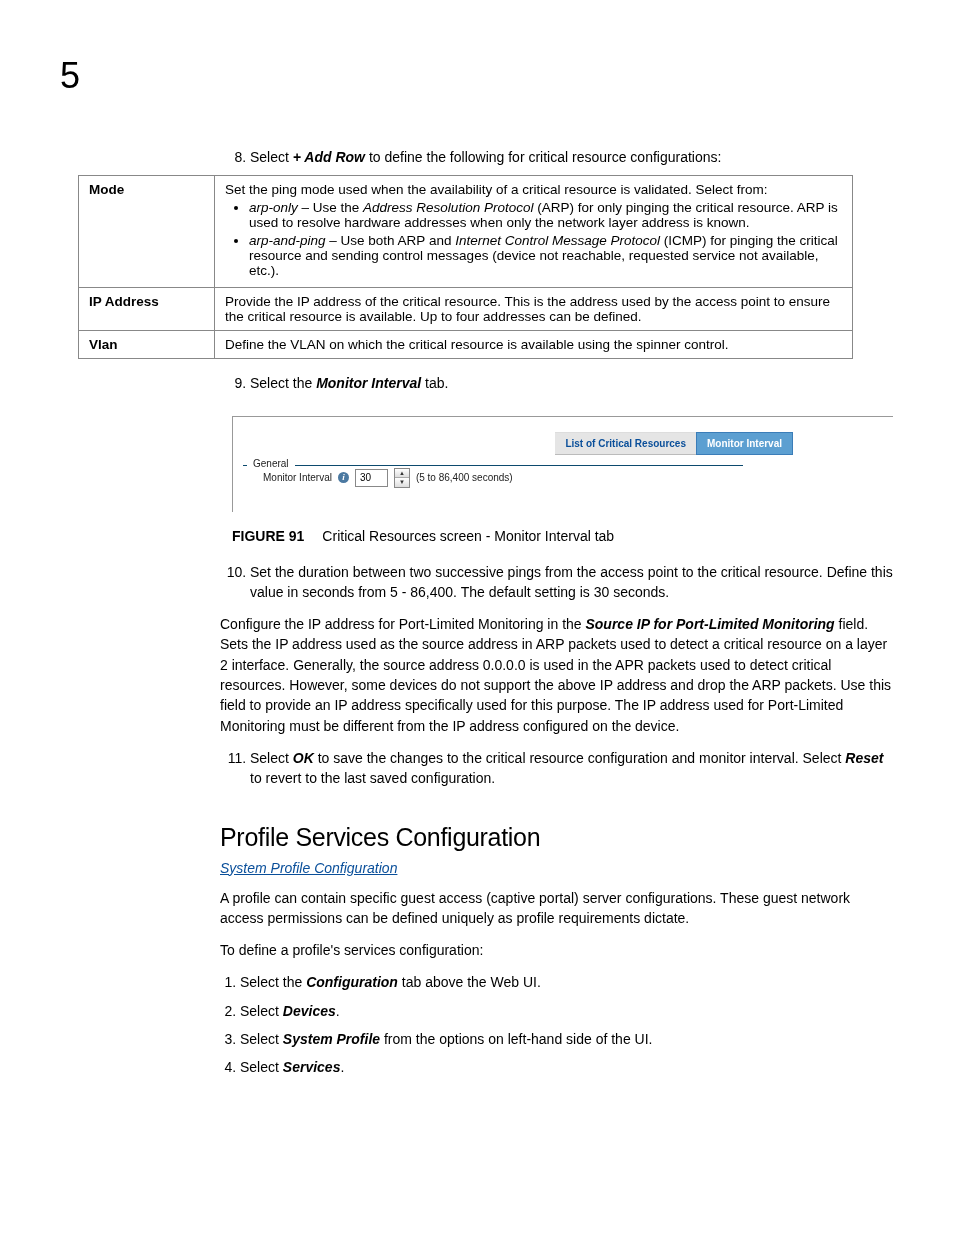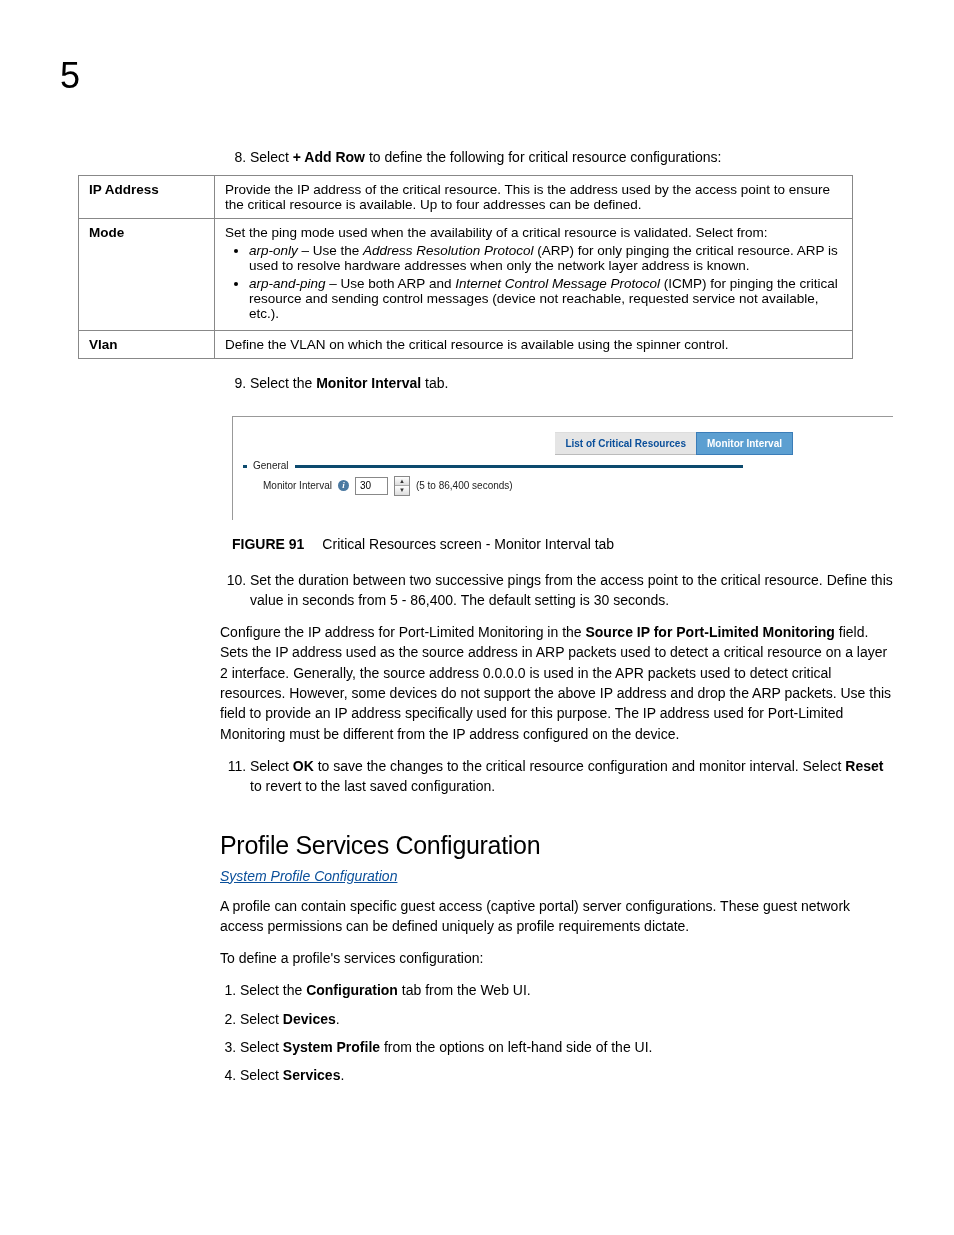--- a/index.html
+++ b/index.html
@@ -26,21 +26,21 @@
     margin-left: 160px;
   }
   ol.steps {
     margin: 0;
     padding-left: 30px;
   }
   ol.steps > li {
     margin-bottom: 8px;
     line-height: 1.45;
   }
-  .bold { font-weight: 700; }
+  .bold { font-weight: 700; font-style: italic; }
   table.spec {
     border-collapse: collapse;
     width: 100%;
     max-width: 775px;
     margin: 8px 0 14px 18px;
     font-size: 13.5px;
   }
   table.spec td, table.spec th {
     border: 1px solid #888;
     padding: 6px 10px;
@@ -90,24 +90,24 @@
     color: #0a4f9a;
     background: #e5e5e5;
     border-bottom: 1px solid #bbb;
   }
   .tab-active {
     color: #fff;
     background: #5c9fd1;
     border: 1px solid #3b7db8;
   }
   .general-panel {
-    border-top: 3px solid #0c4a6e;
+    border-top: 1px solid #0c4a6e;
     margin-top: 10px;
     position: relative;
-    padding-top: 8px;
+    padding-top: 2px;
     padding-bottom: 18px;
     width: 500px;
   }
   .general-legend {
     position: absolute;
     top: -8px;
     left: 4px;
     font-family: Verdana, Arial, sans-serif;
     font-size: 10px;
     background: #fff;
@@ -207,36 +207,36 @@
     <ol class="steps" start="8">
       <li>
         <span>Select </span><span class="bold">+ Add Row</span><span> to define the following for critical resource configurations:</span>
       </li>
     </ol>
   </div>
 
   <table class="spec">
     <tbody>
         <tr>
-      <th>IP Address</th>
-      <td>Provide the IP address of the critical resource. This is the address used by the access point to ensure the critical resource is available. Up to four addresses can be defined.</td>
-    </tr>
-    <tr>
       <th>Mode</th>
       <td>
         <span>Set the ping mode used when the availability of a critical resource is validated. Select from:</span>
         <ul>
           <li>
             <span class="italic">arp-only</span><span> – Use the </span><span class="italic">Address Resolution Protocol</span><span> (ARP) for only pinging the critical resource. ARP is used to resolve hardware addresses when only the network layer address is known.</span>
           </li>
           <li>
             <span class="italic">arp-and-ping</span><span> – Use both ARP and </span><span class="italic">Internet Control Message Protocol</span><span> (ICMP) for pinging the critical resource and sending control messages (device not reachable, requested service not available, etc.).</span>
           </li>
         </ul>
       </td>
+    </tr>
+    <tr>
+      <th>IP Address</th>
+      <td>Provide the IP address of the critical resource. This is the address used by the access point to ensure the critical resource is available. Up to four addresses can be defined.</td>
     </tr>
     <tr>
       <th>Vlan</th>
       <td>Define the VLAN on which the critical resource is available using the spinner control.</td>
     </tr>
   </tbody>
     </table>
 
   <div class="content">
     <ol class="steps" start="9">
@@ -284,21 +284,21 @@
     </ol>
 
     <h2 class="section-heading">Profile Services Configuration</h2>
     <div><a class="link" href="#">System Profile Configuration</a></div>
 
     <p class="para">A profile can contain specific guest access (captive portal) server configurations. These guest network access permissions can be defined uniquely as profile requirements dictate.</p>
     <p class="para">To define a profile's services configuration:</p>
 
     <ol class="num-steps">
       <li>
-        <span>Select the </span><span class="bold">Configuration</span><span> tab from the Web UI.</span>
+        <span>Select the </span><span class="bold">Configuration</span><span> tab above the Web UI.</span>
       </li>
       <li>
         <span>Select </span><span class="bold">Devices</span><span>.</span>
       </li>
       <li>
         <span>Select </span><span class="bold">System Profile</span><span> from the options on left-hand side of the UI.</span>
       </li>
       <li>
         <span>Select </span><span class="bold">Services</span><span>.</span>
       </li>

